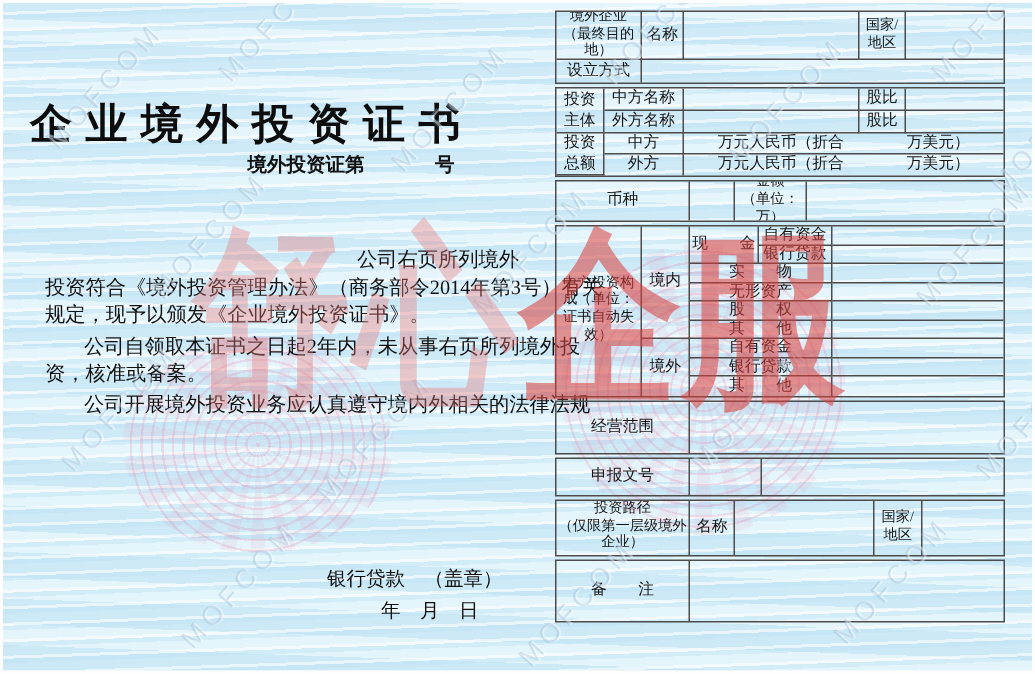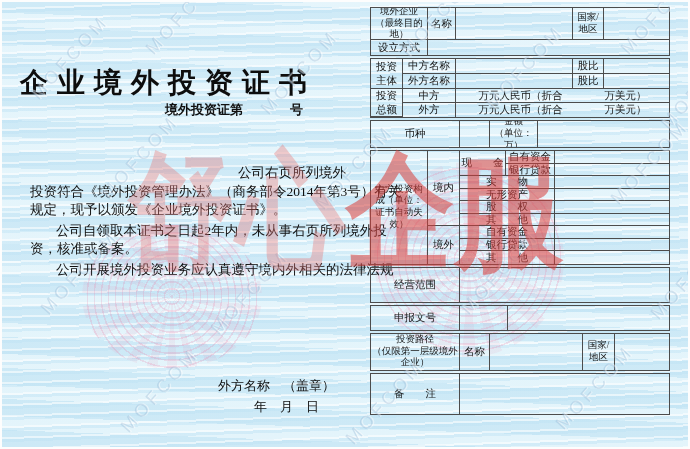--- a/index.html
+++ b/index.html
@@ -104,21 +104,21 @@
 
     <div class="body-text">
       <div class="ln ind-big">公司右页所列境外</div>
       <div class="ln">投资符合《境外投资管理办法》（商务部令2014年第3号）有关</div>
       <div class="ln">规定，现予以颁发《企业境外投资证书》。</div>
       <div class="ln ind-par" style="margin-top:2px">公司自领取本证书之日起2年内，未从事右页所列境外投</div>
       <div class="ln">资，核准或备案。</div>
       <div class="ln ind-par" style="margin-top:2px">公司开展境外投资业务应认真遵守境内外相关的法律法规</div>
     </div>
 
-    <div class="issuer">外方名称　（盖章）</div>
+    <div class="issuer">银行贷款　（盖章）</div>
     <div class="dateline">年　月　日</div>
   </div>
 
   <div class="rtable">
 
     <div class="blk" style="grid-template-columns:57px 28px 117px 31px 1fr;grid-template-rows:32px 15px">
       <div class="cell pre sm">境外企业
 （最终目的地）</div>
       <div class="cell">名称</div>
       <div class="cell blank"></div>

